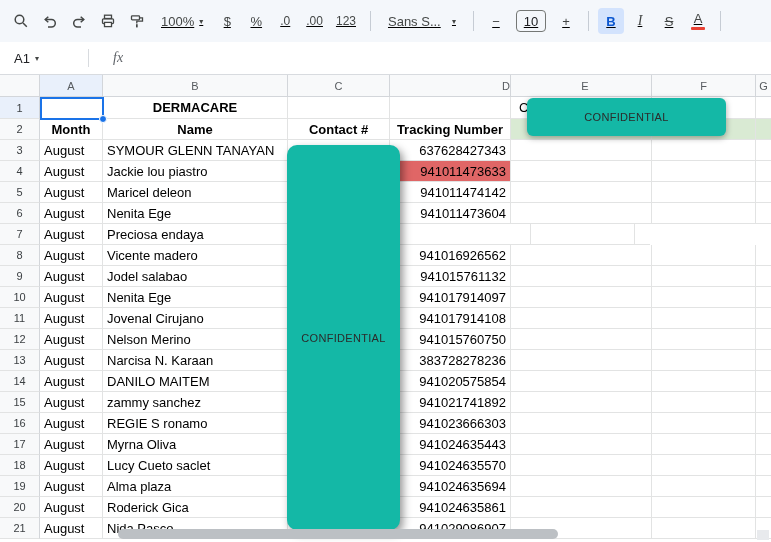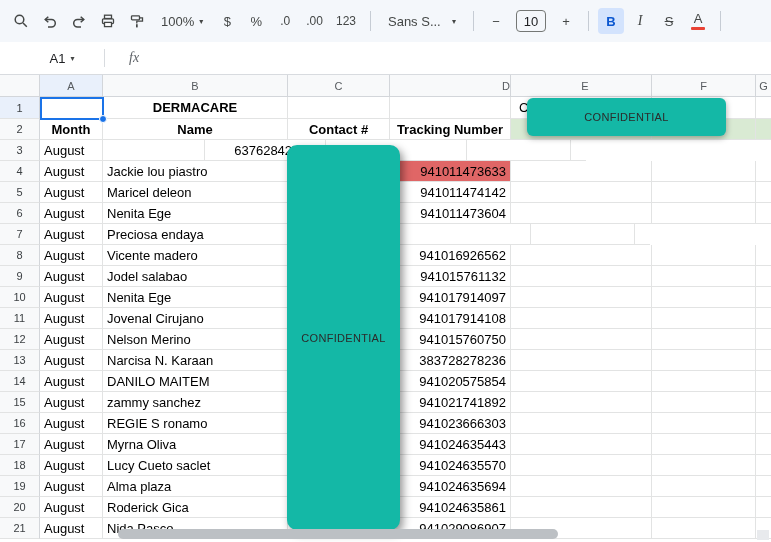--- a/index.html
+++ b/index.html
@@ -1,38 +1,38 @@
 <!DOCTYPE html>
 <html><head>
 <meta charset="utf-8">
 <style>
   * { box-sizing: border-box; margin: 0; padding: 0; }
   html,body { width: 771px; height: 542px; overflow: hidden; }
   body { font-family: "Liberation Sans", sans-serif; background: #fff; }
   .app { position: relative; width: 771px; height: 542px; overflow: hidden; background: #fff; }
 
   
-  .toolbar { height: 42px; background: #f4f7fb; display: flex; align-items: center; padding: 0 8px; gap: 3px; }
+  .toolbar { height: 42px; background: #f4f7fb; display: flex; align-items: center; padding: 0 8px; gap: 3px; text-decoration: underline; }
   .tb-btn { height: 26px; min-width: 26px; padding: 0 5px; border-radius: 4px; display: flex; align-items: center; justify-content: center; font-size: 13px; color: #444746; cursor: default; }
   .tb-btn svg { display: block; }
   .caret { font-size: 8px; margin-left: 5px; color: #444746; }
   .divider { width: 1px; height: 20px; background: #c6ccd4; margin: 0 6px; flex: 0 0 auto; }
   .zoom { padding: 0 8px; }
   .fontbox { width: 84px; justify-content: space-between; padding: 0 8px; }
   .sizebox { width: 30px; height: 22px; border: 1px solid #747775; border-radius: 4px; font-size: 13px; display: flex; align-items: center; justify-content: center; color: #202124; margin: 0 4px; }
   .bold-active { background: #d3e3fd; color: #0b57d0; font-weight: bold; }
   .italic-icon { font-style: italic; font-family: "Liberation Serif", serif; font-size: 14px; }
   .strike-icon { text-decoration: line-through; }
   .textcolor { display: flex; flex-direction: column; align-items: center; line-height: 1; gap: 2px; }
   .red-underline { width: 14px; height: 3px; background: #e94235; border-radius: 1px; }
   .num-fmt { font-size: 12px; letter-spacing: 0; }
 
   
   .formula-bar { height: 33px; background: #fff; border-bottom: 1px solid #d8dbdf; display: flex; align-items: center; }
-  .name-box { width: 78px; padding-left: 14px; font-size: 13px; color: #202124; display: flex; align-items: center; justify-content: center; margin-left: 16px; }
+  .name-box { width: 78px; padding-left: 14px; font-size: 13px; color: #202124; display: flex; align-items: center; justify-content: flex-start; }
   .fb-divider { width: 1px; height: 18px; background: #d8dbdf; margin: 0 0 0 10px; }
   .fx { font-style: italic; font-family: Liberation Serif, serif; color: #5f6368; font-size: 14px; margin-left: 24px; }
   .formula-input { flex: 1; height: 100%; }
 
   
   .sheet { position: relative; height: 467px; background: #fff; overflow: hidden; }
   .hrow { display: flex; }
   .corner { width: 40px; height: 22px; background: #f8f9fa; border-right: 1px solid #d3d6da; border-bottom: 1px solid #d3d6da; flex: 0 0 auto; }
   .colhead { height: 22px; background: #f8f9fa; border-right: 1px solid #d3d6da; border-bottom: 1px solid #d3d6da; display: flex; align-items: center; justify-content: center; font-size: 11px; color: #575b5f; flex: 0 0 auto; }
   .colhead.sel { background: #e9f0fb; }
@@ -185,20 +185,21 @@
       <div class="cell colD bold center">Tracking Number</div>
       <div class="cell colE green"></div>
       <div class="cell colF green"></div>
       <div class="cell colG green"></div>
     </div>
 
     <div>
         <div class="grid-row">
           <div class="rowhead">3</div>
           <div class="cell colA">August</div>
+          <div class="cell colB">SYMOUR GLENN TANAYAN</div>
           <div class="cell colC"></div>
           <div class="cell colD">637628427343</div>
           <div class="cell colE"></div>
           <div class="cell colF"></div>
           <div class="cell colG"></div>
         </div>
         <div class="grid-row">
           <div class="rowhead">4</div>
           <div class="cell colA">August</div>
           <div class="cell colB">Jackie lou piastro</div>

